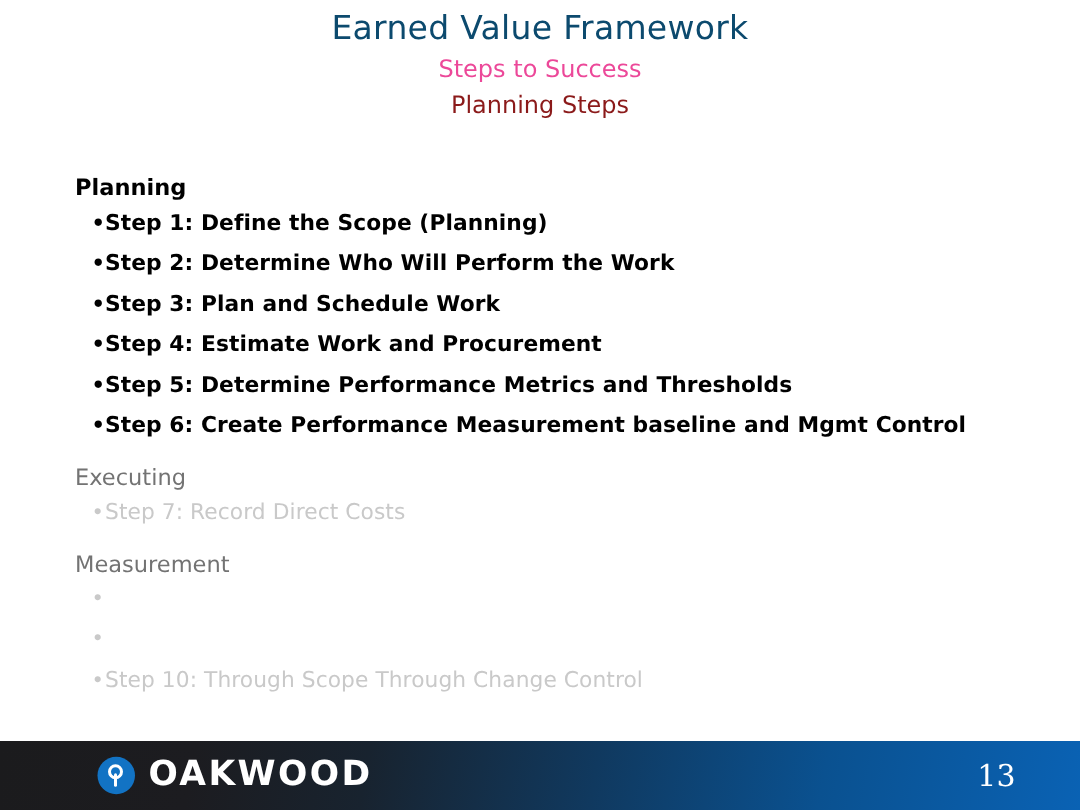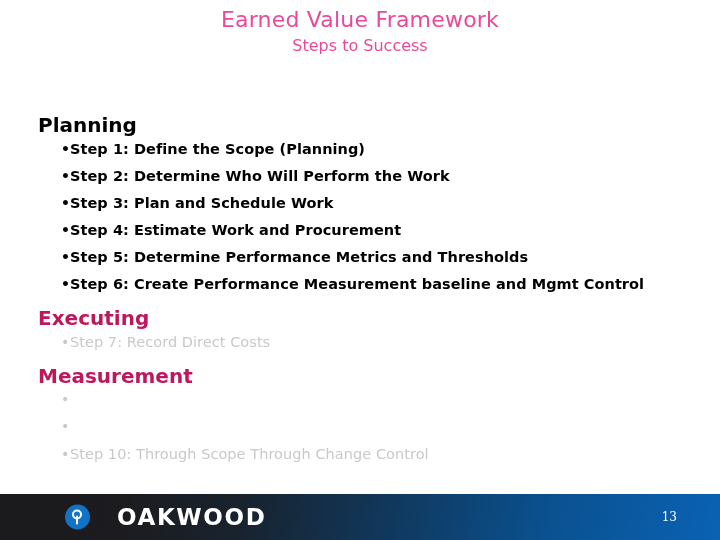--- a/index.html
+++ b/index.html
@@ -17,21 +17,21 @@
 
   
   .title-block {
     padding-top: 7px;
     text-align: center;
   }
   .slide-title {
     font-family: "DejaVu Sans", sans-serif;
     font-size: 22px;
     line-height: 26px;
-    color: #ec4899;
+    color: #0c4a6e;
     letter-spacing: 0.2px;
     font-weight: 400;
   }
   .slide-subtitle-1 {
     font-size: 16px;
     line-height: 22px;
     color: #ec4899;
     font-weight: 400;
     margin-top: 2px;
   }
@@ -46,32 +46,32 @@
   
   .content {
     position: absolute;
     top: 110px;
     left: 0;
     right: 0;
   }
   .group { margin: 0; }
 
   .group-heading {
-    font-size: 20px;
+    font-size: 15px;
     line-height: 22px;
-    padding-left: 38px;
+    padding-left: 50px;
     padding-top: 4px;
     padding-bottom: 5px;
     font-weight: 700;
     color: #000000;
     font-family: "DejaVu Sans", sans-serif;
   }
   .group-heading.dim {
-    font-weight: 700;
-    color: #be185d;
+    font-weight: 400;
+    color: #737373;
   }
 
   .bullet-row {
     display: flex;
     align-items: baseline;
     padding-left: 61px;
     height: 27px;
     font-size: 14.5px;
     font-weight: 700;
     color: #000000;
@@ -109,21 +109,21 @@
                 #0a5190 76%,
                 #0a62b4 100%);
   }
   .brand {
     position: absolute;
     left: 65px;
     top: 50%;
     transform: translateY(-50%);
     display: flex;
     align-items: center;
-    gap: 27px;
+    gap: 9px;
   }
   .brand-mark {
     width: 25px;
     height: 25px;
     border-radius: 50%;
     background: #1273c4;
     position: relative;
     flex: 0 0 auto;
   }
   .brand-mark .glyph-ring {
@@ -152,31 +152,32 @@
     letter-spacing: 1.6px;
     font-family: "DejaVu Sans", sans-serif;
     line-height: 1;
   }
   .page-number {
     position: absolute;
     right: 43px;
     top: 50%;
     transform: translateY(-50%);
     color: #ffffff;
-    font-size: 12px;
+    font-size: 20px;
     font-family: "DejaVu Serif", serif;
     line-height: 1;
   }
 </style>
 </head>
 <body>
 
 <div class="title-block">
   <div class="slide-title">Earned Value Framework</div>
   <div class="slide-subtitle-1">Steps to Success</div>
+  <div class="slide-subtitle-2">Planning Steps</div>
 </div>
 
 <div class="content">
 
   <div class="group">
     <div class="group-heading">Planning</div>
 
     <div class="bullet-row">
       <span class="bullet-dot">•</span>
       <span class="bullet-text">Step 1: Define the Scope (Planning)</span>

